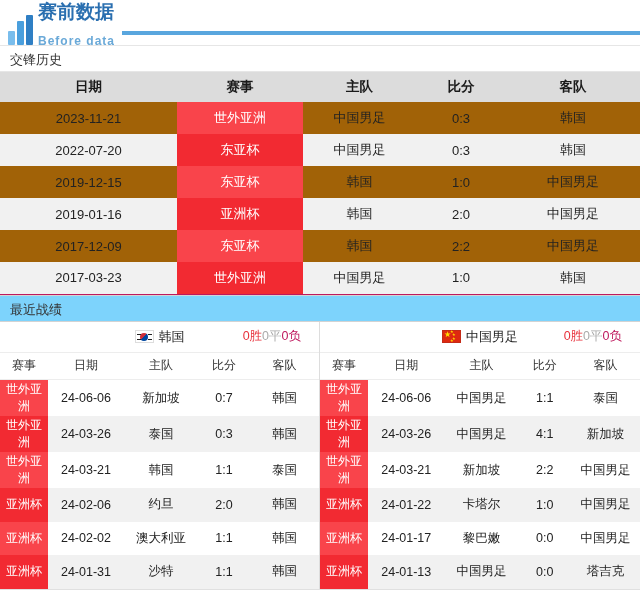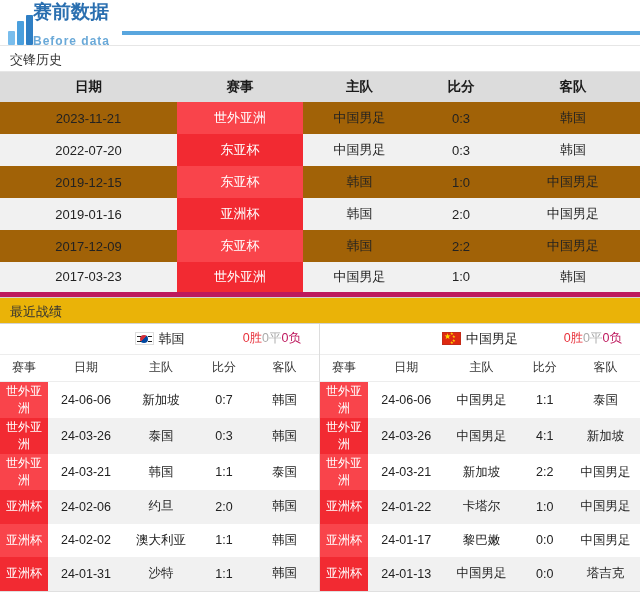--- a/index.html
+++ b/index.html
@@ -15,20 +15,21 @@
   .header {
     position: relative;
     height: 45px;
     background: #ffffff;
   }
   .logo-wrap {
     position: absolute;
     left: 8px; top: 2px;
     display: flex;
     align-items: flex-end;
+    gap: 5px;
   }
   .logo-bars {
     display: flex;
     align-items: flex-end;
     gap: 2px;
     height: 30px;
     padding-bottom: 2px;
   }
   .logo-bars i { display: block; width: 7px; border-radius: 1px; }
   .logo-bars i.b1 { height: 14px; background: #79bdec; }
@@ -60,21 +61,21 @@
     height: 27px;
     line-height: 27px;
     padding-left: 10px;
     font-size: 13px;
     color: #333333;
     background: #ffffff;
     border-top: 1px solid #e6e6e6;
     border-bottom: 1px solid #e6e6e6;
   }
   .section-title.grey {
-    background: #eab308;
+    background: #7dd3fc;
     border-top: 1px solid #d3d3d3;
     border-bottom: 1px solid #d3d3d3;
   }
 
   
   .h2h {
     width: 100%;
     border-collapse: collapse;
     table-layout: fixed;
   }
@@ -95,21 +96,21 @@
     vertical-align: middle;
   }
   .h2h tbody tr.odd td { background: #a16207; }
   .h2h tbody tr.even td { background: #f1f1f1; }
   .h2h td.comp {
     color: #ffffff;
     font-size: 13px;
   }
   .h2h tbody tr.odd td.comp { background: #f9444b; }
   .h2h tbody tr.even td.comp { background: #f22a32; }
-  .h2h tbody tr:last-child td { border-bottom: 5px solid #be185d; }
+  .h2h tbody tr:last-child td { border-bottom: 1px solid #be185d; }
 
   
   .recent {
     display: flex;
     width: 100%;
     border-bottom: 1px solid #e0e0e0;
   }
   .recent-col {
     width: 50%;
     position: relative;

